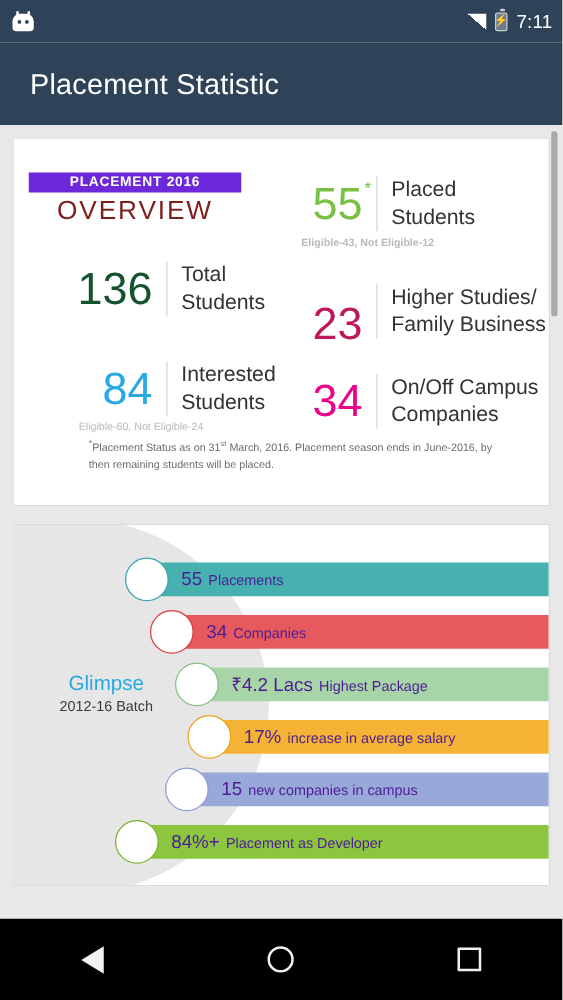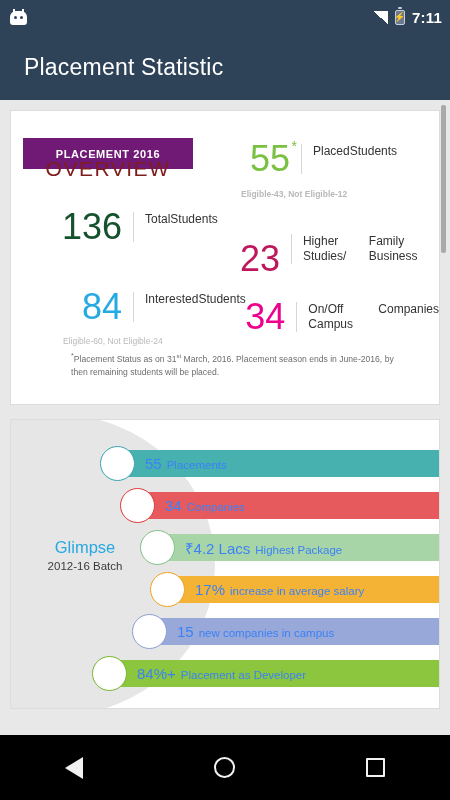--- a/index.html
+++ b/index.html
@@ -39,21 +39,21 @@
     position:relative; background:#6f7b8c;
   }
   .battery:before{
     content:""; position:absolute; top:-3.4px; left:2.4px;
     width:4px; height:2px; background:#c9ced6; border-radius:1px;
   }
   .battery .bolt{
     position:absolute; left:50%; top:50%; transform:translate(-50%,-50%);
     font-size:9px; color:#e6eaef; line-height:1;
   }
-  .clock{ font-size:15px; font-weight:bold; letter-spacing:.2px; }
+  .clock{ font-size:15px; font-weight:normal; letter-spacing:.2px; }
 
   
   .appbar{
     height:66px; background:#2e4258; display:flex; align-items:center;
     padding-left:24px;
   }
   .appbar h1{ color:#fff; font-size:23px; font-weight:normal; letter-spacing:.2px; }
 
   
   .scroll{
@@ -69,41 +69,41 @@
   }
 
   .card{
     background:#fff; border:1px solid #dcdcdc; position:relative;
   }
   .card.overview{ height:295px; }
   .card.glimpse{ height:290px; margin-top:14px; overflow:hidden; }
 
   
   .ov-banner{
-    position:absolute; left:12px; top:27px; width:170px; height:31px;
-    background:#701a75; color:#fff; font-size:11px; font-weight:bold;
+    position:absolute; left:12px; top:27px; width:170px; height:16px;
+    background:#6d28d9; color:#fff; font-size:11px; font-weight:bold;
     letter-spacing:.6px; display:flex; align-items:center; justify-content:center;
   }
   .ov-title{
     position:absolute; left:12px; top:46px; width:170px; text-align:center;
     color:#7f1d1d; font-size:21px; letter-spacing:1.5px;
   }
 
   .stat{ position:absolute; display:flex; align-items:center; }
   .stat .num{
     font-size:36px; font-weight:300; line-height:1;
     text-align:right; padding-right:11px; position:relative;
   }
   .stat .num .star{
     font-size:14px; vertical-align:super; position:absolute; top:-2px; right:4px;
   }
   .stat .lbl{
-    font-size:12px; color:#333; line-height:1.28; padding-left:11px;
+    font-size:17px; color:#333; line-height:1.28; padding-left:11px;
     border-left:1px solid #d7d7d7; min-height:30px; display:flex;
-    flex-direction:row; justify-content:center;
+    flex-direction:column; justify-content:center;
   }
   .stat .sub{
     position:absolute; font-size:8.5px; color:#b9b9b9; white-space:nowrap;
   }
 
   .stat-placed   { left:228px; top:30px; }
   .stat-placed .num{ color:#7ac143; width:62px; }
   .stat-placed .sub{ left:2px; top:48px;font-weight:bold; }
 
   .stat-total    { left:40px; top:98px; }
@@ -148,21 +148,21 @@
   }
   .bar-fill{
     position:absolute; left:0; right:0; top:0; bottom:0;
     border-radius:3px 0 0 3px;
   }
   .bubble{
     position:absolute; left:-19px; top:-4px; width:35px; height:35px;
     border-radius:50%; background:#fff; border:1.5px solid #999; z-index:4;
   }
   .bar-text{
-    position:relative; z-index:5; padding-left:26px; color:#3b82f6;
+    position:relative; z-index:5; padding-left:26px; color:#4c1d95;
     white-space:nowrap;
   }
   .bar-text .v{ font-size:15px; }
   .bar-text .d{ font-size:11.5px; margin-left:5px; }
 
   
   .navbar{
     position:absolute; left:0; bottom:0; width:450px; height:65px;
     background:#000; display:flex; align-items:center; justify-content:space-around;
   }

